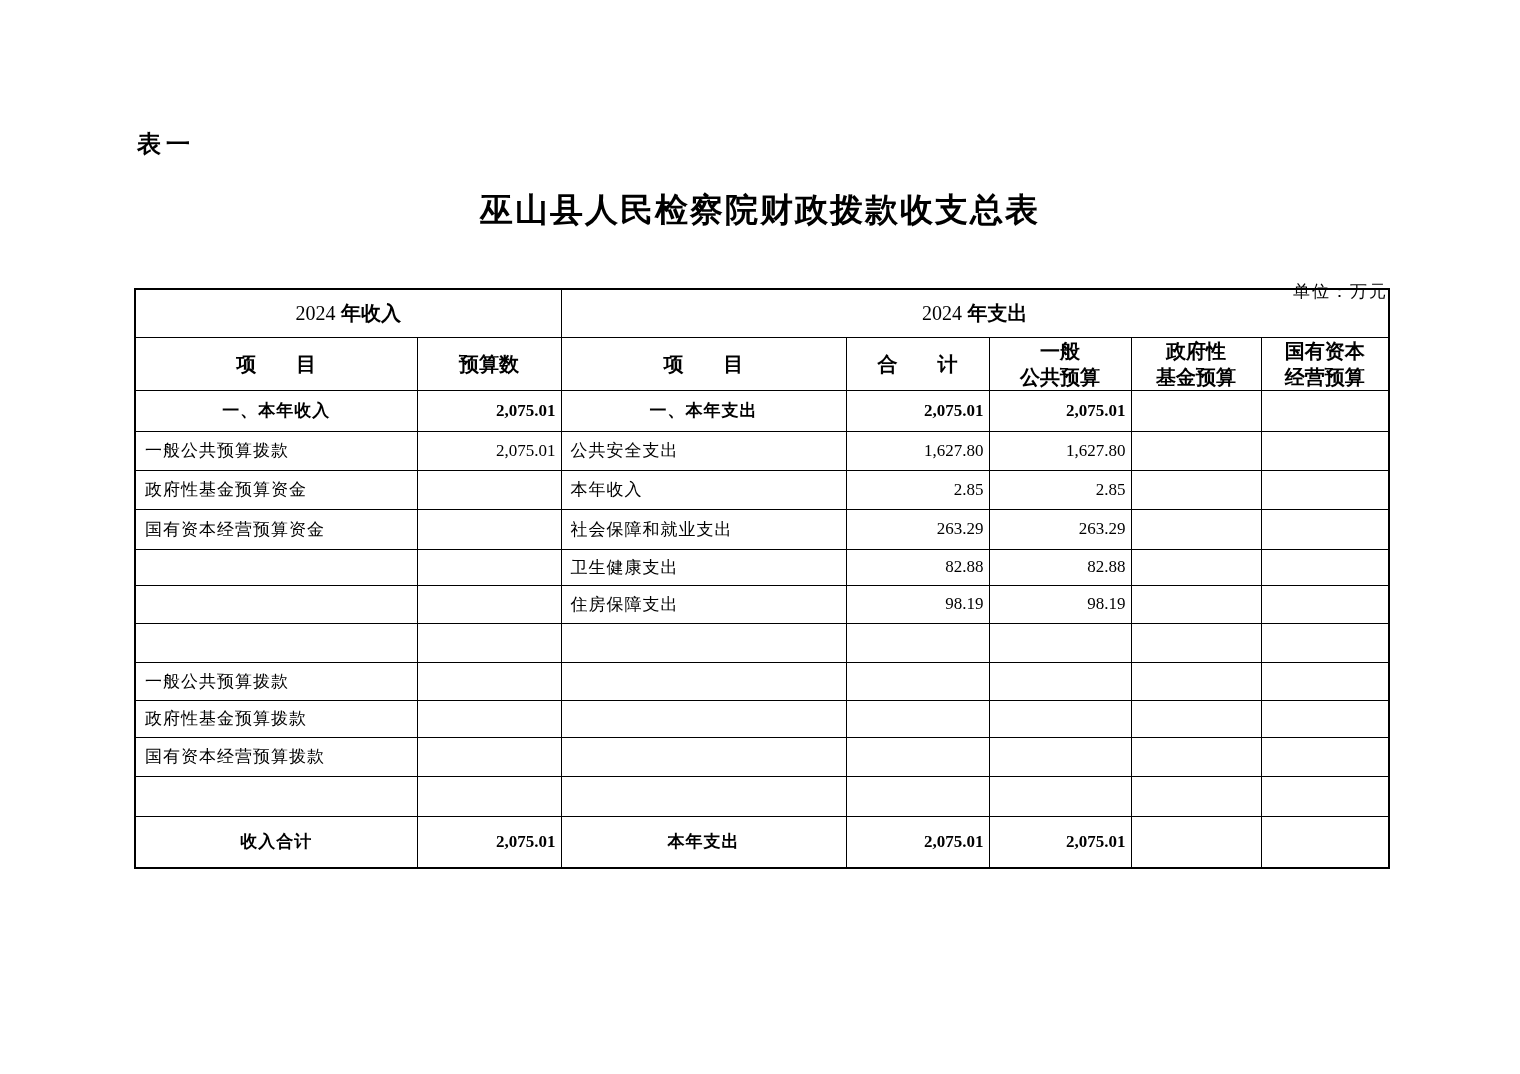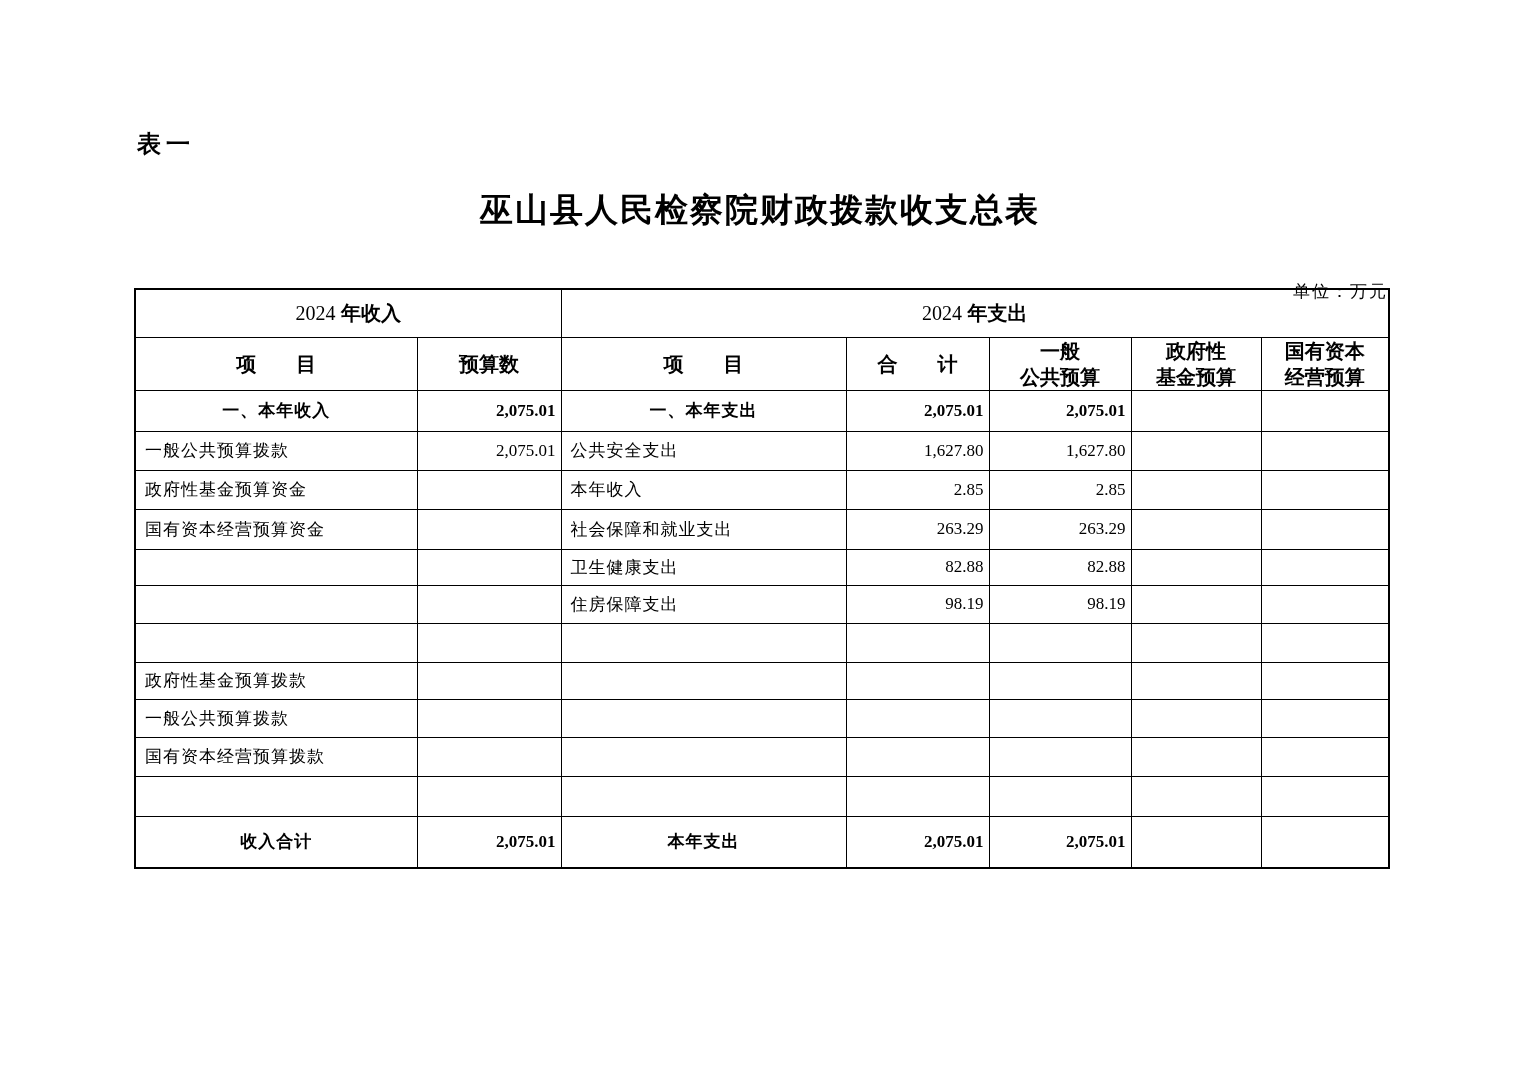--- a/index.html
+++ b/index.html
@@ -141,40 +141,40 @@
     <td class="item"></td>
     <td class="num"></td>
     <td class="item"></td>
     <td class="num"></td>
     <td class="num"></td>
     <td class="num"></td>
     <td class="num"></td>
   </tr>
 
 
+  <tr style="height:38px">
+    <td class="item">一般公共预算拨款</td>
+    <td class="num"></td>
+    <td class="item"></td>
+    <td class="num"></td>
+    <td class="num"></td>
+    <td class="num"></td>
+    <td class="num"></td>
+  </tr>
+
   <tr style="height:37px">
     <td class="item">政府性基金预算拨款</td>
     <td class="num"></td>
     <td class="item"></td>
     <td class="num"></td>
     <td class="num"></td>
     <td class="num"></td>
     <td class="num"></td>
   </tr>
 
-  <tr style="height:38px">
-    <td class="item">一般公共预算拨款</td>
-    <td class="num"></td>
-    <td class="item"></td>
-    <td class="num"></td>
-    <td class="num"></td>
-    <td class="num"></td>
-    <td class="num"></td>
-  </tr>
-
   <tr style="height:39px">
     <td class="item">国有资本经营预算拨款</td>
     <td class="num"></td>
     <td class="item"></td>
     <td class="num"></td>
     <td class="num"></td>
     <td class="num"></td>
     <td class="num"></td>
   </tr>
 

